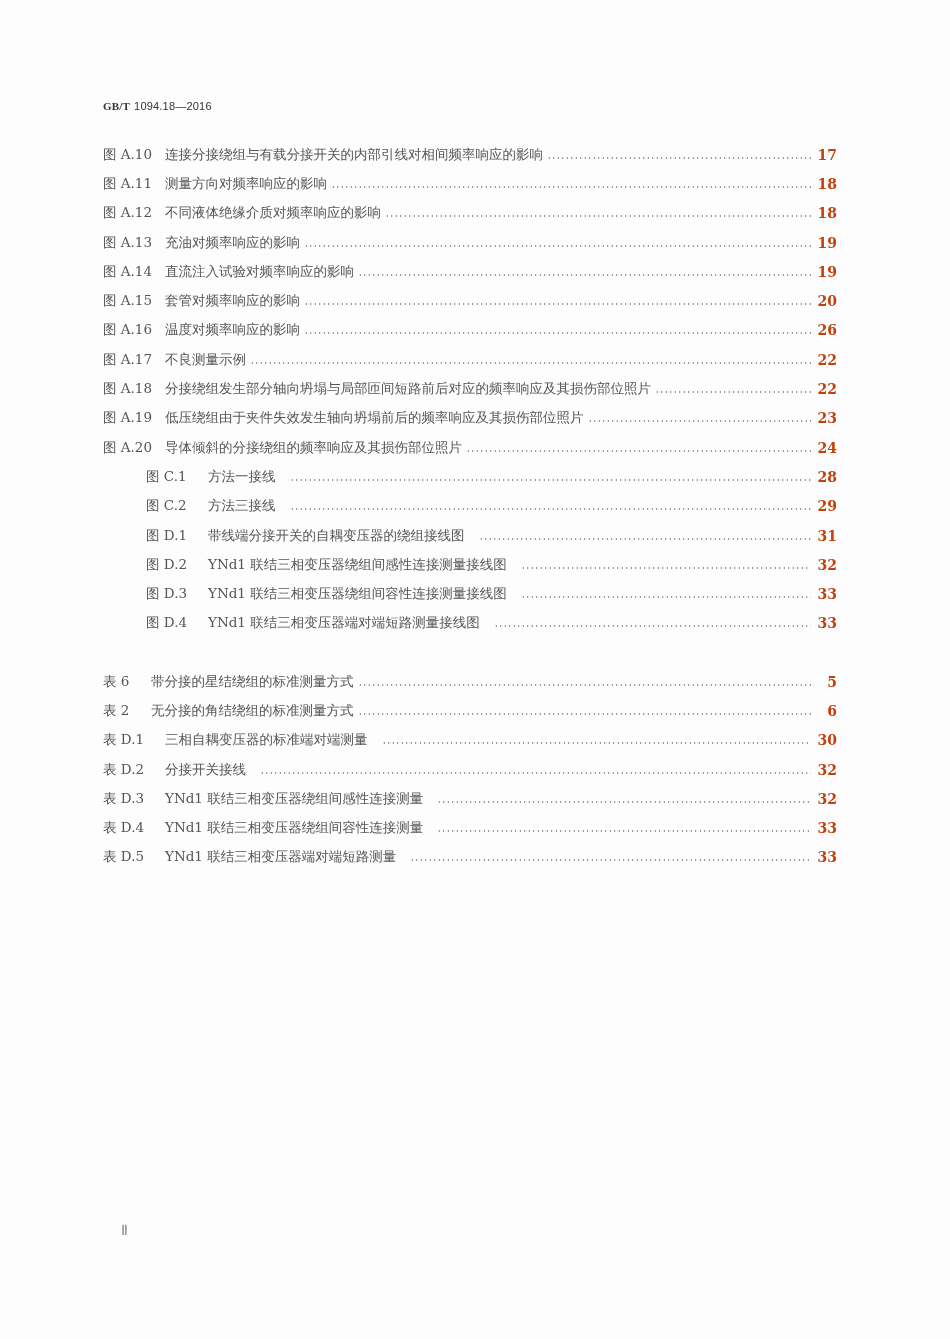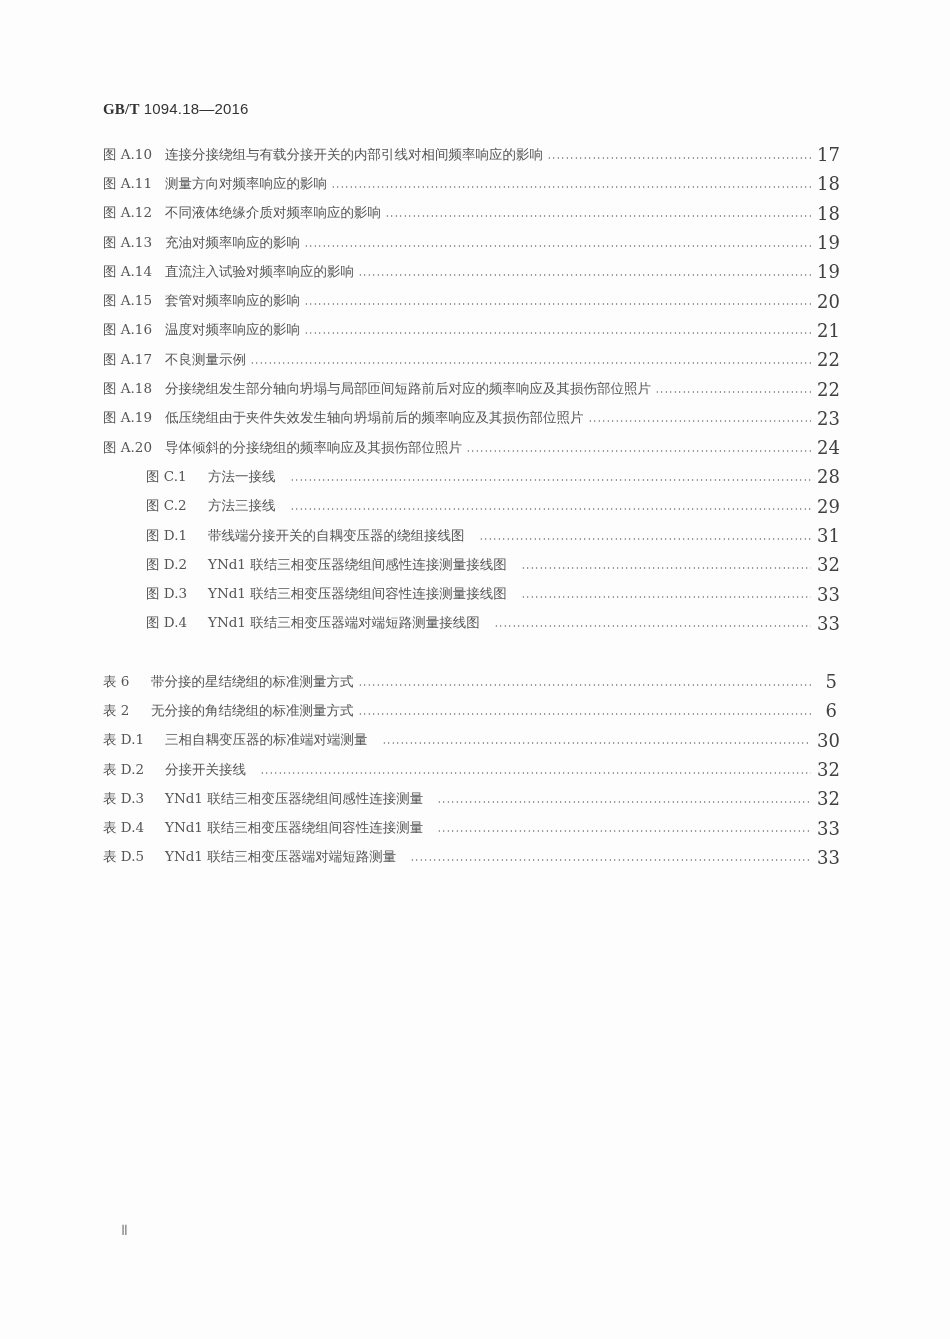--- a/index.html
+++ b/index.html
@@ -18,21 +18,21 @@
     .page {
       position: absolute;
       left: 0; top: 0;
       width: 950px; height: 1339px;
       background: #fdfdfd;
     }
     .header {
       position: absolute;
       left: 103px;
       top: 100px;
-      font-size: 15px;
+      font-size: 11px;
       color: #333333;
       letter-spacing: 0.2px;
     }
     .header .prefix {
       font-family: "Liberation Serif", "DejaVu Serif", serif;
       font-weight: bold;
     }
     .header .num {
       font-family: "Liberation Sans", "DejaVu Sans", sans-serif;
       font-weight: normal;
@@ -73,22 +73,23 @@
       bottom: 3px;
       height: 2px;
       background-image: radial-gradient(circle, #777 0.8px, transparent 1px);
       background-size: 4.5px 2px;
       background-repeat: repeat-x;
     }
     .toc-row .page-num {
       flex: 0 0 auto;
       width: 20px;
       text-align: right;
-      color: #404040;
-      font-size: 18px;
+      color: #c2410c;
+      font-size: 14px;
+      font-weight: bold;
     }
     .figs .label { width: 62px; }
     .figs .label.short { width: 62px; margin-left: 43px; }
     .tables .label { width: 62px; }
     .tables .label.short { width: 48px; }
     .tables { width: 734px; }
     .tables .page-num { width: 20px; }
     .footer {
       position: absolute;
       left: 121px;
@@ -141,21 +142,21 @@
     <div class="toc-row">
       <span class="label">图 A.15</span>
       <span class="title">套管对频率响应的影响</span>
       <span class="dots"></span>
       <span class="page-num">20</span>
     </div>
     <div class="toc-row">
       <span class="label">图 A.16</span>
       <span class="title">温度对频率响应的影响</span>
       <span class="dots"></span>
-      <span class="page-num">21</span>
+      <span class="page-num">26</span>
     </div>
     <div class="toc-row">
       <span class="label">图 A.17</span>
       <span class="title">不良测量示例</span>
       <span class="dots"></span>
       <span class="page-num">22</span>
     </div>
     <div class="toc-row">
       <span class="label">图 A.18</span>
       <span class="title">分接绕组发生部分轴向坍塌与局部匝间短路前后对应的频率响应及其损伤部位照片</span>

